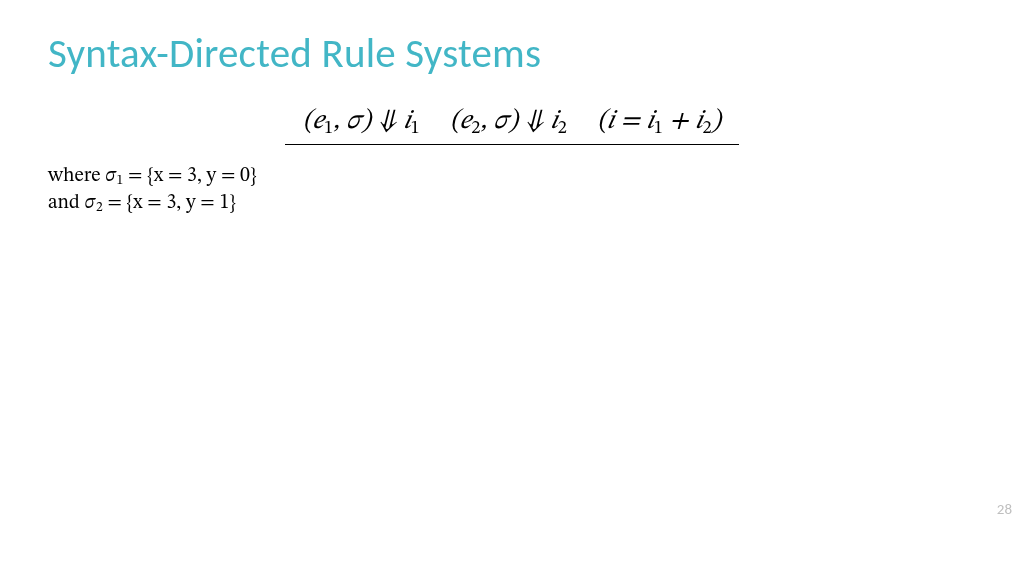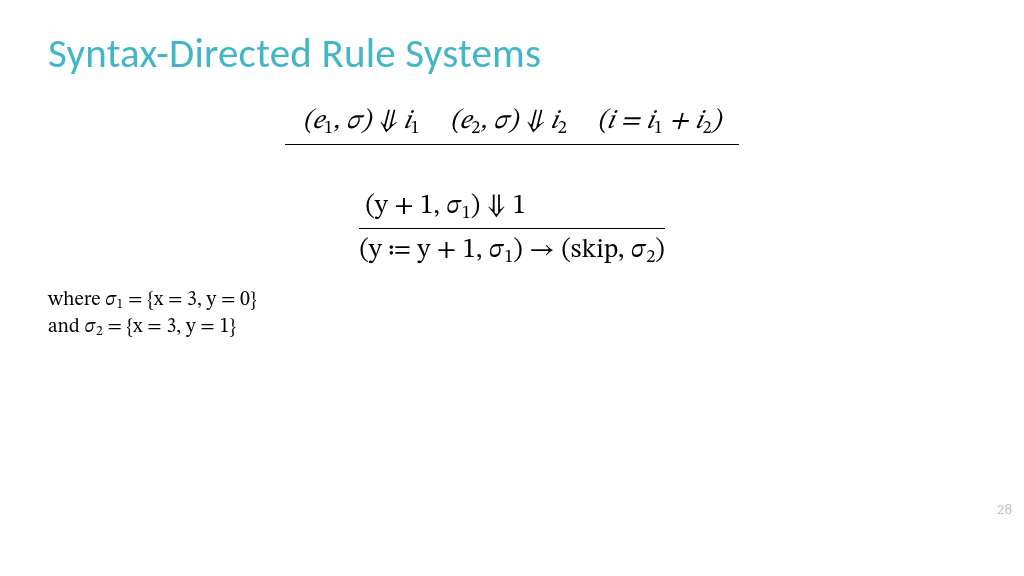--- a/index.html
+++ b/index.html
@@ -36,21 +36,21 @@
   .bullet::before {
     content: "• ";
   }
   .math-block {
     text-align: center;
     font-family: "Cambria Math", "STIX Two Math", "Times New Roman", serif;
     color: #000;
   }
   .rule {
     display: inline-block;
-    text-align: left;
+    text-align: right;
   }
   .rule .top {
     padding: 0 6px 4px 6px;
     border-bottom: 1.4px solid #000;
   }
   .rule .bot {
     padding-top: 4px;
   }
   .rule1 { font-size: 27px; margin-top: 18px; }
   .rule2 { font-size: 27px; margin-top: 44px; }
@@ -92,30 +92,20 @@
         <span class="spaced">
           <span class="it">(𝑒</span><span class="sub">2</span><span class="it">, 𝜎) ⇓ 𝑖</span><span class="sub">2</span>
         </span>
         <span class="spaced">
           <span class="it">(𝑖 = 𝑖</span><span class="sub">1</span><span class="it"> + 𝑖</span><span class="sub">2</span><span class="it">)</span>
         </span>
       </div>
     </div>
   </div>
 
-  <div class="math-block rule2">
-    <div class="rule">
-      <div class="top">
-        <span class="rm">(y + 1, 𝜎</span><span class="sub">1</span><span class="rm">) ⇓ 1</span>
-      </div>
-      <div class="bot">
-        <span class="rm">(y ≔ y + 1, 𝜎</span><span class="sub">1</span><span class="rm">) → (skip, 𝜎</span><span class="sub">2</span><span class="rm">)</span>
-      </div>
-    </div>
-  </div>
 
   <div class="where">
     <div>
       <span>where 𝜎</span><span class="sub">1</span><span> = {x = 3, y = 0}</span>
     </div>
     <div>
       <span>and 𝜎</span><span class="sub">2</span><span> = {x = 3, y = 1}</span>
     </div>
   </div>
 

